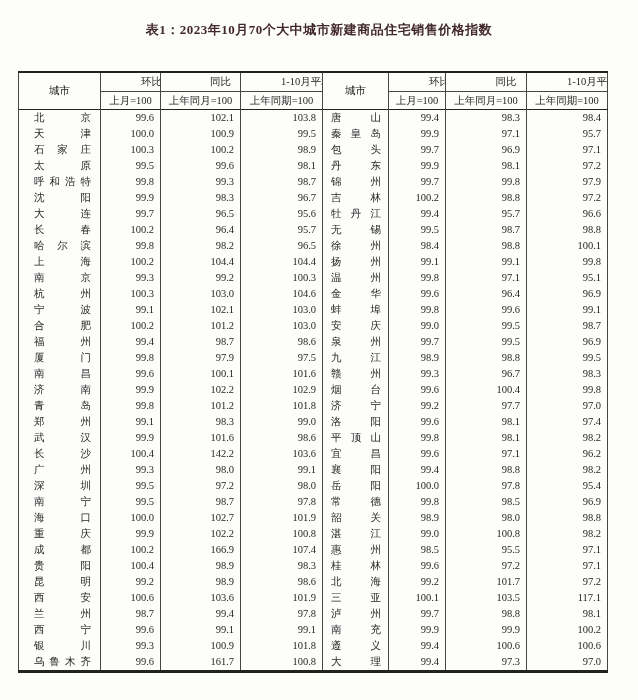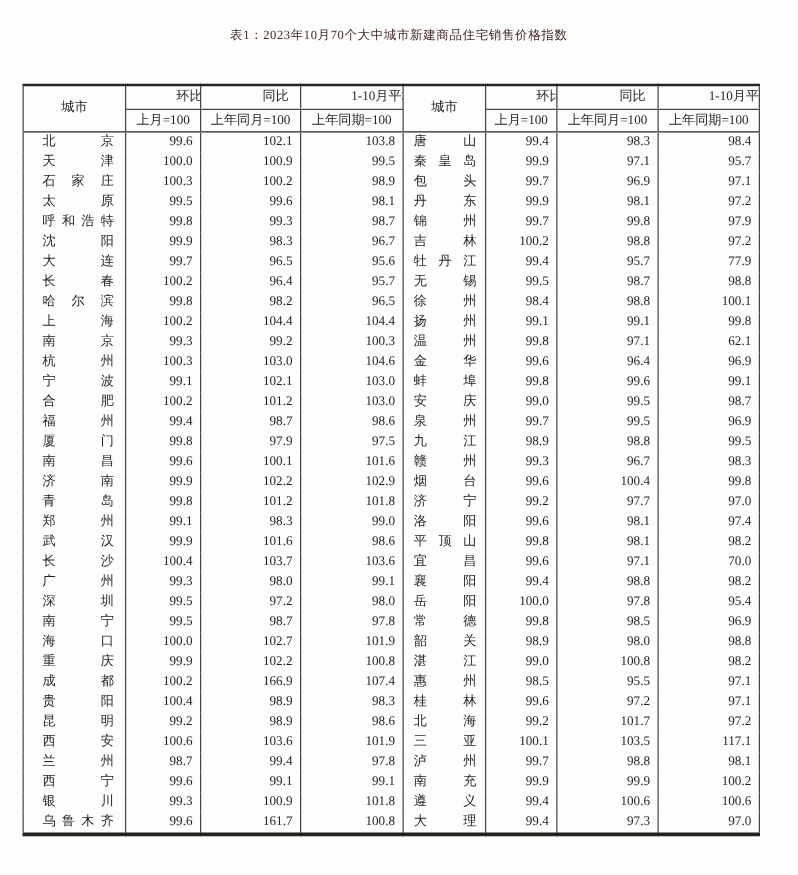--- a/index.html
+++ b/index.html
@@ -6,22 +6,22 @@
   body {
     width: 638px;
     height: 700px;
     background: #fdfdfc;
     font-family: "Liberation Serif", "DejaVu Serif", serif;
     overflow: hidden;
   }
   .title {
     margin: 21px 0 0 0;
     text-align: center;
-    font-size: 10px;
-    font-weight: normal;
+    font-size: 13px;
+    font-weight: bold;
     letter-spacing: 0.5px;
     color: #42282a;
   }
   table {
     border-collapse: collapse;
     table-layout: fixed;
     margin: 32px 0 0 18px;
     width: 589px;
     border-top: 2.5px solid #262220;
     border-bottom: 3px solid #262220;
@@ -163,21 +163,21 @@
         <td class="val">97.2</td>
       </tr>
       <tr>
         <td class="city left"><span class="jname">大连</span></td>
         <td class="val">99.7</td>
         <td class="val">96.5</td>
         <td class="val">95.6</td>
         <td class="city right"><span class="jname">牡丹江</span></td>
         <td class="val">99.4</td>
         <td class="val">95.7</td>
-        <td class="val">77.9</td>
+        <td class="val">96.6</td>
       </tr>
       <tr>
         <td class="city left"><span class="jname">长春</span></td>
         <td class="val">100.2</td>
         <td class="val">96.4</td>
         <td class="val">95.7</td>
         <td class="city right"><span class="jname">无锡</span></td>
         <td class="val">99.5</td>
         <td class="val">98.7</td>
         <td class="val">98.8</td>
@@ -203,21 +203,21 @@
         <td class="val">99.8</td>
       </tr>
       <tr>
         <td class="city left"><span class="jname">南京</span></td>
         <td class="val">99.3</td>
         <td class="val">99.2</td>
         <td class="val">100.3</td>
         <td class="city right"><span class="jname">温州</span></td>
         <td class="val">99.8</td>
         <td class="val">97.1</td>
-        <td class="val">62.1</td>
+        <td class="val">95.1</td>
       </tr>
       <tr>
         <td class="city left"><span class="jname">杭州</span></td>
         <td class="val">100.3</td>
         <td class="val">103.0</td>
         <td class="val">104.6</td>
         <td class="city right"><span class="jname">金华</span></td>
         <td class="val">99.6</td>
         <td class="val">96.4</td>
         <td class="val">96.9</td>
@@ -308,26 +308,26 @@
         <td class="val">101.6</td>
         <td class="val">98.6</td>
         <td class="city right"><span class="jname">平顶山</span></td>
         <td class="val">99.8</td>
         <td class="val">98.1</td>
         <td class="val">98.2</td>
       </tr>
       <tr>
         <td class="city left"><span class="jname">长沙</span></td>
         <td class="val">100.4</td>
-        <td class="val">103.7</td>
+        <td class="val">142.2</td>
         <td class="val">103.6</td>
         <td class="city right"><span class="jname">宜昌</span></td>
         <td class="val">99.6</td>
         <td class="val">97.1</td>
-        <td class="val">70.0</td>
+        <td class="val">96.2</td>
       </tr>
       <tr>
         <td class="city left"><span class="jname">广州</span></td>
         <td class="val">99.3</td>
         <td class="val">98.0</td>
         <td class="val">99.1</td>
         <td class="city right"><span class="jname">襄阳</span></td>
         <td class="val">99.4</td>
         <td class="val">98.8</td>
         <td class="val">98.2</td>

